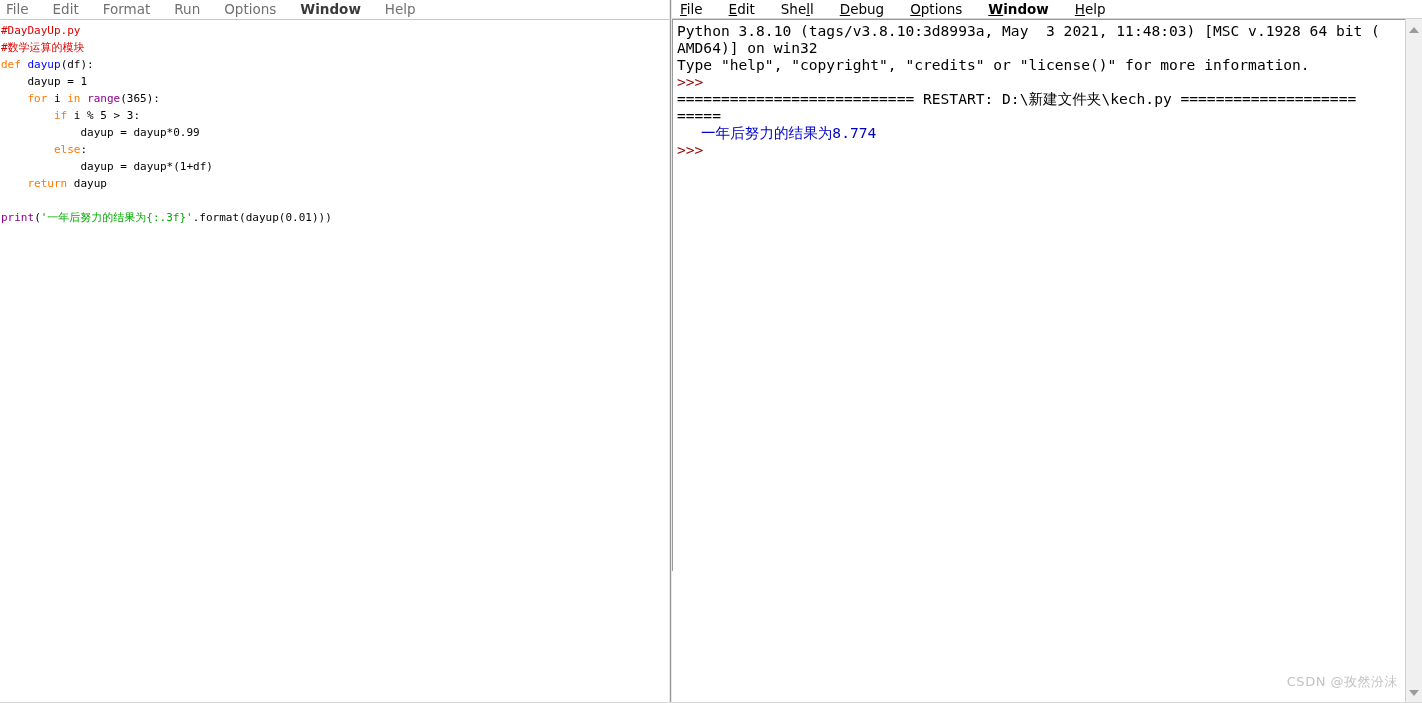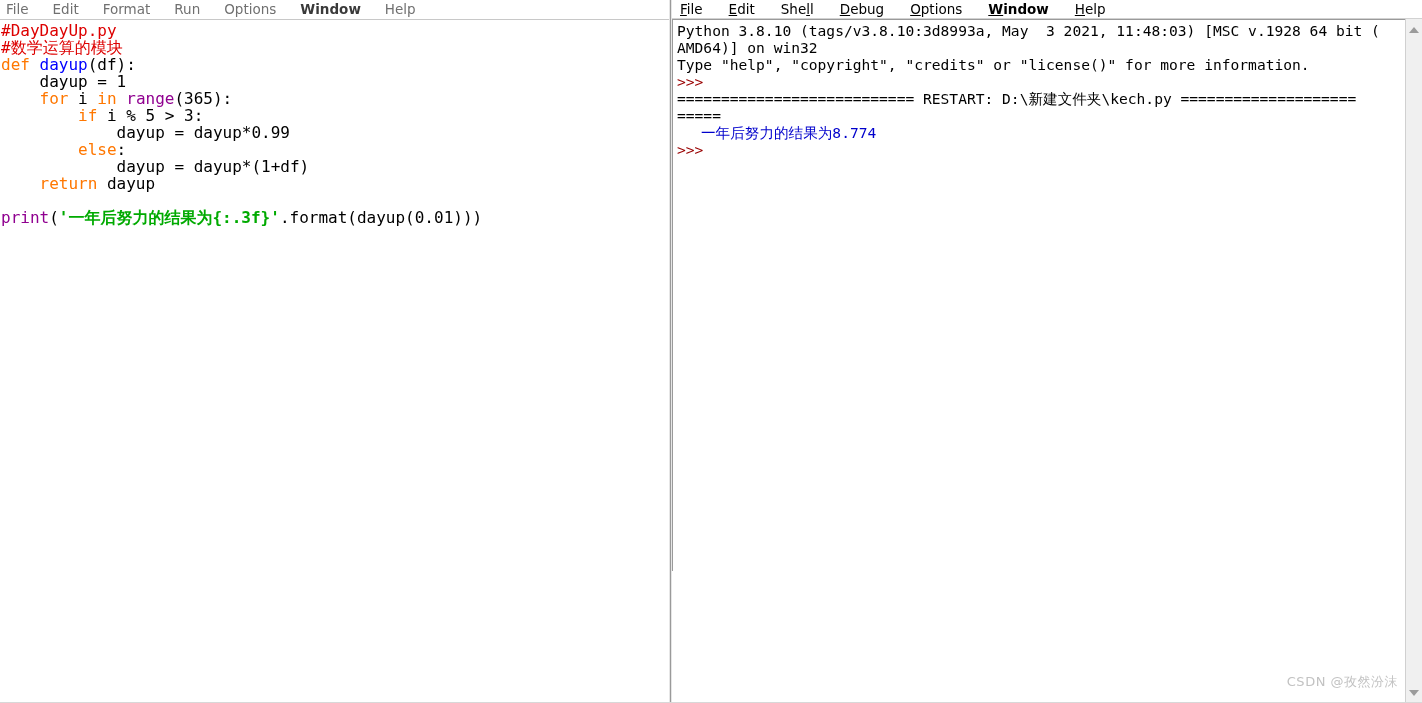--- a/index.html
+++ b/index.html
@@ -52,34 +52,34 @@
   .editor-body {
     position: relative;
     height: 683px;
     background: #ffffff;
     padding: 2px 0 0 1px;
     overflow: hidden;
   }
 
   .code {
     font-family: "DejaVu Sans Mono", monospace;
-    font-size: 16px;
+    font-size: 11px;
     line-height: 17px;
     color: #000000;
     white-space: pre;
     letter-spacing: 0px;
   }
   .code .ln { display: block; height: 17px; }
 
   
   .c-comment  { color: #dd0000; }
   .c-keyword  { color: #ff7700; }
   .c-defname  { color: #0000ff; }
   .c-builtin  { color: #900090; }
-  .c-string   { color: #00aa00; font-weight: bold; }
+  .c-string   { color: #00aa00; }
   .c-plain    { color: #000000; text-align: center; }
 
   
   .divider {
     position: absolute;
     left: 669px; top: 0;
     width: 3px; height: 703px;
     background: #9a9a9a;
     border-left: 1px solid #e6e6e6;
     border-right: 1px solid #e6e6e6;

